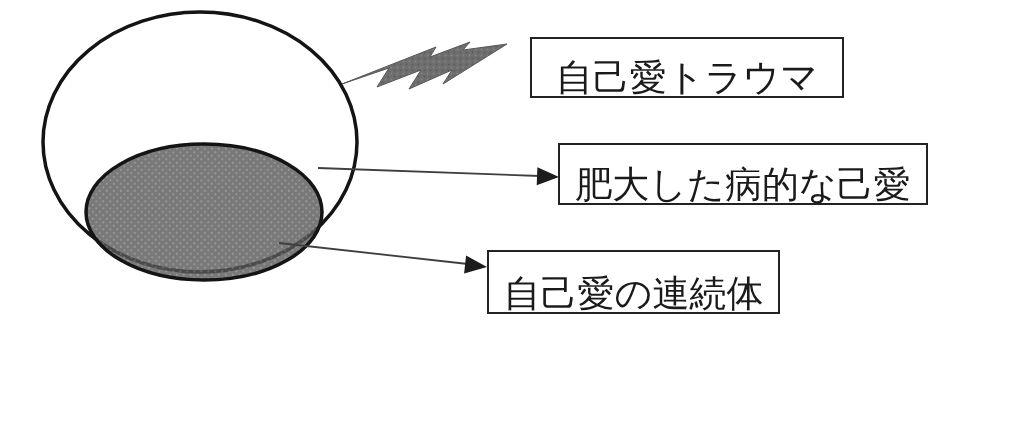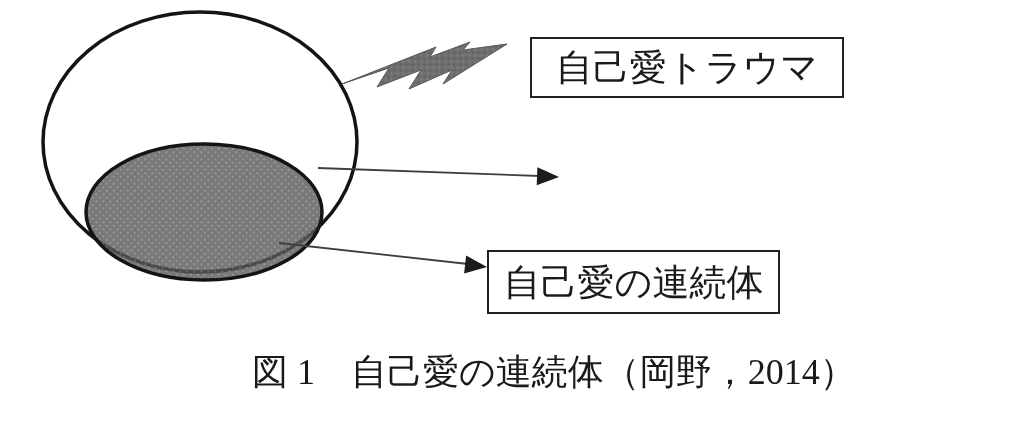--- a/index.html
+++ b/index.html
@@ -11,21 +11,21 @@
   .stage{
     position:relative; width:1024px; height:437px;
     background:var(--background);
     font-family:"Liberation Serif","DejaVu Serif",serif;
     color:var(--text); overflow:hidden;
   }
   .diagram-svg{position:absolute;left:0;top:0;}
   .label-box{
     position:absolute; box-sizing:border-box;
     border:2px solid var(--box-border); background:#fff;
-    display:flex; align-items:center; justify-content:center;
+    display:flex; align-items:flex-end; justify-content:center;
     font-size:37px; line-height:1; white-space:nowrap; color:var(--text);
   }
   .box-trauma{left:530px; top:37px;  width:314px; height:61px;}
   .box-pathological{left:558px; top:143px; width:370px; height:62px;}
   .box-healthy{left:487px; top:250px; width:293px; height:64px;}
   .figure-caption{
     position:absolute; left:252px; top:349px; font-size:36px;
     line-height:46px; white-space:nowrap; color:var(--text);
   }
   .shape-circle{fill:#ffffff; stroke:var(--outline); stroke-width:3.5;}
@@ -67,20 +67,22 @@
     <g>
       <line class="arrow-line" x1="279" y1="243" x2="468" y2="264"></line>
       <polygon class="arrow-head" points="487,267 464.1,273.5 466.1,255.6"></polygon>
     </g>
   </svg>
 
   <div class="label-box box-trauma">
     <span>自己愛トラウマ</span>
   </div>
 
+  <div class="label-box box-pathological">
+    <span>肥大した病的な己愛</span>
+  </div>
 
   <div class="label-box box-healthy">
     <span>自己愛の連続体</span>
   </div>
 
-  <div class="figure-caption">図 1　自己愛の連続体（岡野，2014）</div>
 
 </div>
 
 </body></html>

